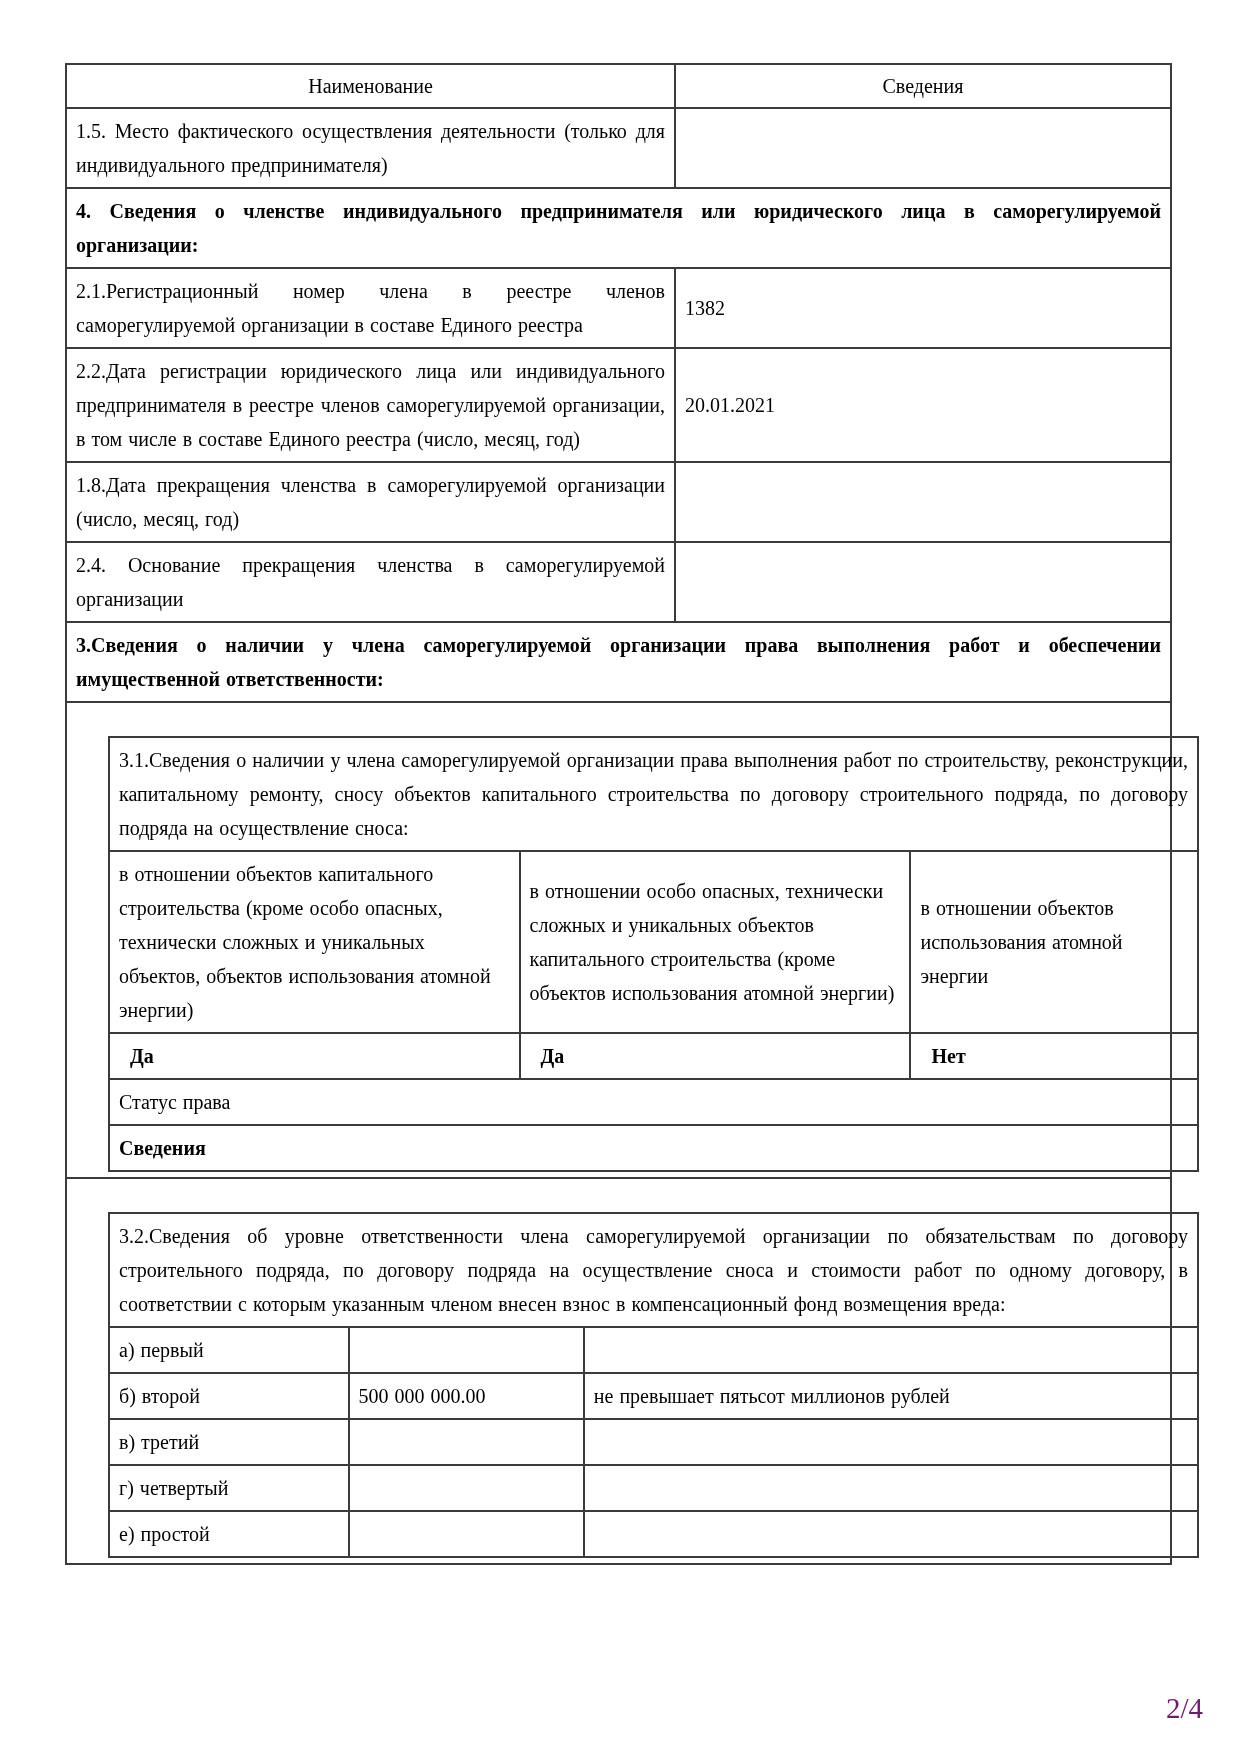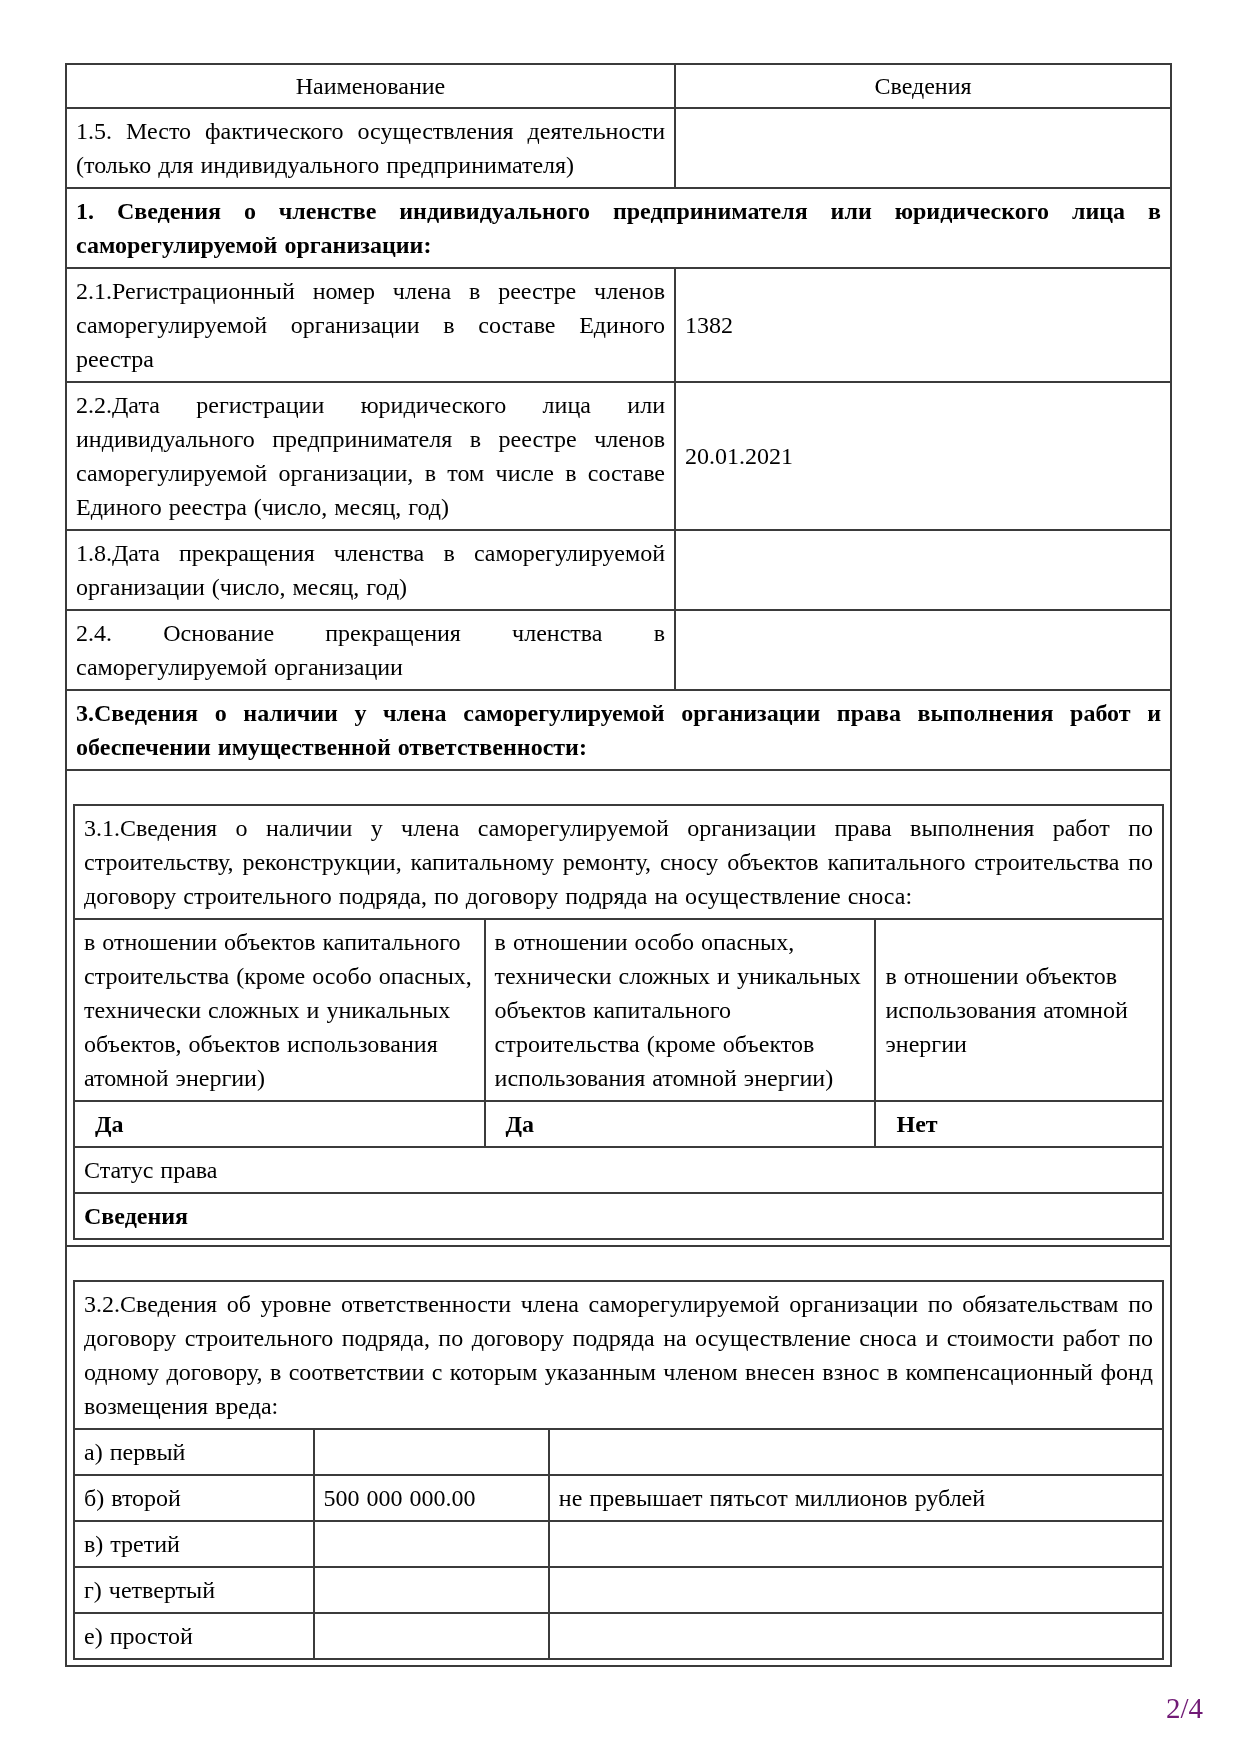--- a/index.html
+++ b/index.html
@@ -15,33 +15,33 @@
 
   table.outer {
     position: absolute; left: 65px; top: 63px; width: 1105px;
     border-collapse: collapse; table-layout: fixed;
   }
   table.outer > colgroup > col.c1 { width: 609px; }
   table.outer > colgroup > col.c2 { width: 496px; }
 
   td {
     border: 2px solid #3b3b3b;
-    font-size: 24px; line-height: 34px;
+    font-size: 20px; line-height: 34px;
     padding: 5px 9px;
     vertical-align: middle;
     word-spacing: 1px;
   }
   .hdr { text-align: center; height: 44px; line-height: 24px; }
   .just { text-align: justify; }
   .b { font-weight: bold; }
   .center { text-align: left; }
   .valcell { vertical-align: middle; }
 
   .container-cell { padding: 33px 6px 5px 6px; }
-  table.inner { width: 100%; border-collapse: collapse; table-layout: fixed; }
+  table.inner { width: 100%; border-collapse: collapse; table-layout: fixed; margin-left: 35px; }
   table.inner td { border: 2px solid #3b3b3b; }
 
   table.inner.t31 > colgroup > col.i1 { width: 37.7%; }
   table.inner.t31 > colgroup > col.i2 { width: 35.9%; }
   table.inner.t31 > colgroup > col.i3 { width: 26.4%; }
 
   table.inner.t32 > colgroup > col.j1 { width: 22.0%; }
   table.inner.t32 > colgroup > col.j2 { width: 21.6%; }
   table.inner.t32 > colgroup > col.j3 { width: 56.4%; }
 
@@ -72,21 +72,21 @@
       <td class="hdr">Наименование</td>
       <td class="hdr">Сведения</td>
     </tr>
 
     <tr>
       <td class="just">1.5. Место фактического осуществления деятельности (только для индивидуального предпринимателя)</td>
       <td class="valcell"></td>
     </tr>
 
     <tr>
-      <td colspan="2" class="just b">1. Сведения о членстве индивидуального предпринимателя или юридического лица в саморегулируемой организации:</td>
+      <td colspan="2" class="just b">4. Сведения о членстве индивидуального предпринимателя или юридического лица в саморегулируемой организации:</td>
     </tr>
 
     <tr>
       <td class="just">2.1.Регистрационный номер члена в реестре членов саморегулируемой организации в составе Единого реестра</td>
       <td class="valcell">1382</td>
     </tr>
 
     <tr>
       <td class="just">2.2.Дата регистрации юридического лица или индивидуального предпринимателя в реестре членов саморегулируемой организации, в том числе в составе Единого реестра (число, месяц, год)</td>
       <td class="valcell">20.01.2021</td>

